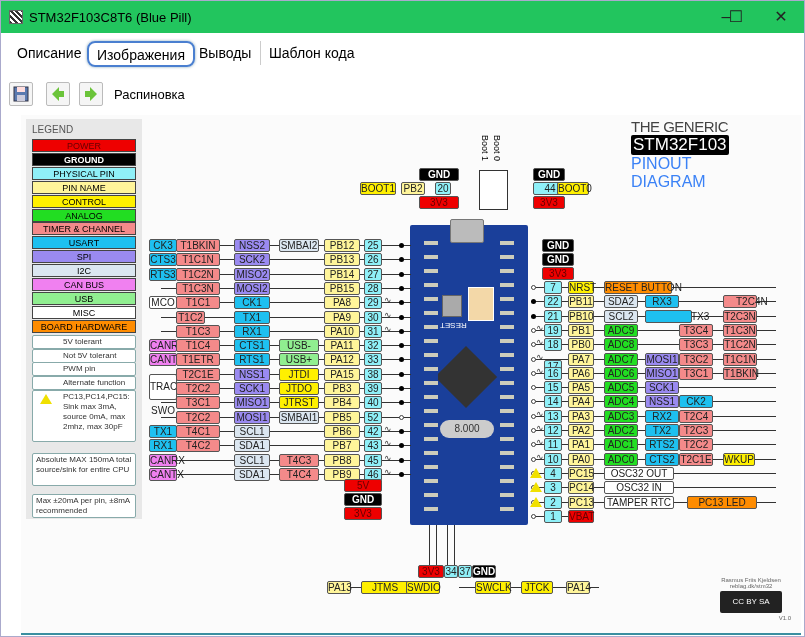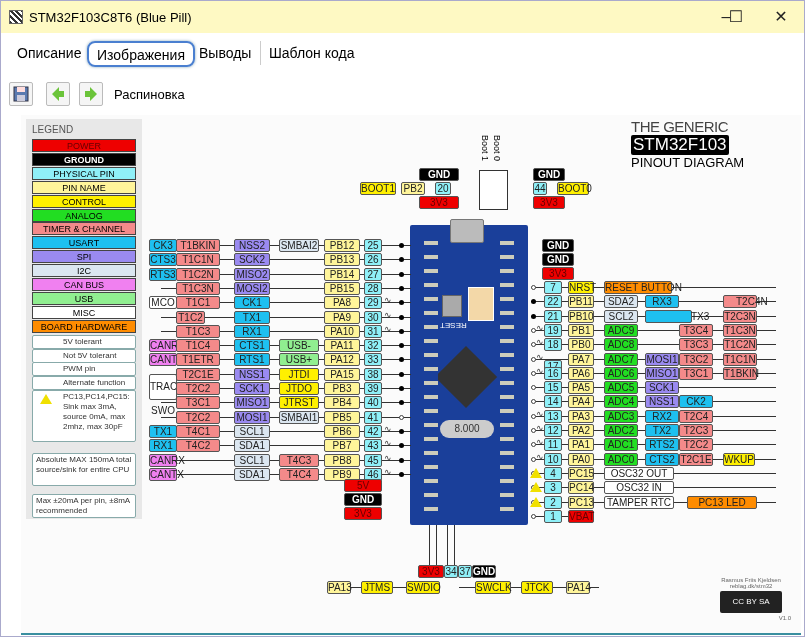--- a/index.html
+++ b/index.html
@@ -1,17 +1,17 @@
 <!DOCTYPE html>
 <html><head>
 <meta charset="utf-8">
 <style>
 *{box-sizing:border-box;margin:0;padding:0}
 body{width:805px;height:637px;background:#fff;font-family:"Liberation Sans",sans-serif;position:relative;overflow:hidden;border:1px solid #aac}
-#titlebar{position:absolute;left:0;top:0;width:805px;height:32px;background:#fef9c3}
+#titlebar{position:absolute;left:0;top:0;width:805px;height:32px;background:#22c55e}
 #app-icon{position:absolute;left:8px;top:9px;width:14px;height:14px;background:repeating-linear-gradient(45deg,#333 0 2px,#fff 2px 4px);border:1px solid #666}
 #app-title{position:absolute;left:28px;top:9px;font-size:13px;color:#000}
 .winbtn{position:absolute;top:4px;width:40px;height:24px;text-align:center;font-size:16px;line-height:24px;color:#222;cursor:pointer}
 #tabs{position:absolute;left:0;top:36px;height:32px;width:805px}
 .tab{position:absolute;top:4px;font-size:14px;color:#000;height:26px;line-height:24px;padding:0 8px;cursor:pointer}
 .tab.active{border:2px solid #4a7fd0;border-radius:8px;box-shadow:0 0 3px #8ab}
 .tabsep{position:absolute;top:4px;width:1px;height:24px;background:#ccc}
 #toolbar{position:absolute;left:8px;top:81px;height:26px}
 .tbtn{position:absolute;top:0;width:24px;height:24px;border:1px solid #bbb;border-radius:2px;background:#f5f5f5;cursor:pointer}
 #tb-label{position:absolute;left:105px;top:5px;font-size:13px;white-space:nowrap}
@@ -34,21 +34,21 @@
 .c-misc{background:#fff}
 .c-hw{background:#ff8c00}
 #legend{position:absolute;left:5px;top:4px;width:116px;height:400px;background:#e8e8e8}
 #legend-title{position:absolute;left:6px;top:5px;font-size:10px;color:#555}
 .lg{position:absolute;left:6px;width:104px;height:13px;font-size:9px;line-height:12px;text-align:center;border:1px solid #444}
 .lgn{position:absolute;left:6px;width:104px;font-size:8px;color:#333;background:#fff;border:1px solid #8aa;border-radius:2px;padding:1px 3px;line-height:10px}
 #board{position:absolute;left:389px;top:110px;width:118px;height:300px;background:#1a3f9a;border-radius:2px}
 #logo{position:absolute;left:610px;top:3px;width:115px}
 .logo1{font-size:15px;color:#444;letter-spacing:-0.5px}
 .logo2{font-size:17px;color:#fff;background:#000;padding:0 2px;border-radius:2px;display:inline-block}
-.logo3{font-size:13px;color:#000000}
+.logo3{font-size:16px;color:#3b82f6}
 .wave{position:absolute;font-size:9px;color:#333}
 .dot{position:absolute;width:5px;height:5px;border-radius:50%;background:#000}
 .odot{position:absolute;width:5px;height:5px;border-radius:50%;background:#fff;border:1px solid #444}
 .warn{position:absolute;width:0;height:0;border-left:6px solid transparent;border-right:6px solid transparent;border-bottom:10px solid #f0e000}
 </style>
 </head>
 <body>
 
 <div id="titlebar">
   <div id="app-icon"></div>
@@ -221,21 +221,21 @@
       <div class="bx c-spi" style="left: 213px; top: 281.3px; width: 36px;">MISO1</div>
       <div class="bx c-ctrl" style="left: 258px; top: 281.3px; width: 40px;">JTRST</div>
       <div class="bx c-name" style="left: 303px; top: 281.3px; width: 36px;">PB4</div>
       <div class="bx c-phys" style="left: 343px; top: 281.3px; width: 18px;">40</div>
       <div class="dot" style="left: 378px; top: 285.3px;"></div>
       <div class="ln" style="left: 140px; top: 301.6px; width: 250px;"></div>
       <div class="bx c-timer" style="left: 155px; top: 295.6px; width: 44px;">T2C2</div>
       <div class="bx c-spi" style="left: 213px; top: 295.6px; width: 36px;">MOSI1</div>
       <div class="bx c-i2c" style="left: 258px; top: 295.6px; width: 40px;">SMBAI1</div>
       <div class="bx c-name" style="left: 303px; top: 295.6px; width: 36px;">PB5</div>
-      <div class="bx c-phys" style="left: 343px; top: 295.6px; width: 18px;">41</div>
+      <div class="bx c-phys" style="left: 343px; top: 295.6px; width: 18px;">52</div>
       <div class="odot" style="left: 378px; top: 299.6px;"></div>
       <div class="ln" style="left: 140px; top: 315.9px; width: 250px;"></div>
       <div class="bx c-usart" style="left: 128px; top: 309.9px; width: 28px;">TX1</div>
       <div class="bx c-timer" style="left: 155px; top: 309.9px; width: 44px;">T4C1</div>
       <div class="bx c-i2c" style="left: 213px; top: 309.9px; width: 36px;">SCL1</div>
       <div class="bx c-name" style="left: 303px; top: 309.9px; width: 36px;">PB6</div>
       <div class="bx c-phys" style="left: 343px; top: 309.9px; width: 18px;">42</div>
       <span class="wave" style="left: 363px; top: 308.9px;">∿</span>
       <div class="dot" style="left: 378px; top: 313.9px;"></div>
       <div class="ln" style="left: 140px; top: 330.2px; width: 250px;"></div>
@@ -389,35 +389,35 @@
       <div class="ln" style="left: 510px; top: 400.8px; width: 40px;"></div>
       <div class="odot" style="left: 510px; top: 398.8px;"></div>
       <div class="bx c-phys" style="left: 523px; top: 394.8px; width: 18px;">1</div>
       <div class="bx c-power" style="left: 547px; top: 394.8px; width: 26px;">VBAT</div>
       <div class="bx c-gnd" style="left: 398px; top: 53px; width: 40px;">GND</div>
       <div class="bx c-ctrl" style="left: 339px; top: 67px; width: 36px;">BOOT1</div>
       <div class="bx c-name" style="left: 380px; top: 67px; width: 24px;">PB2</div>
       <div class="bx c-phys" style="left: 414px; top: 67px; width: 16px;">20</div>
       <div class="bx c-power" style="left: 398px; top: 81px; width: 40px;">3V3</div>
       <div class="bx c-gnd" style="left: 512px; top: 53px; width: 32px;">GND</div>
-      <div class="bx c-phys" style="left: 512px; top: 67px; width: 14px;">44</div>
+      <div class="bx c-phys" style="left: 512px; top: 67px; width: 34px;">44</div>
       <div class="bx c-ctrl" style="left: 536px; top: 67px; width: 32px;">BOOT0</div>
       <div class="bx c-power" style="left: 512px; top: 81px; width: 32px;">3V3</div>
       <div class="bx c-power" style="left: 397px; top: 450px; width: 26px;">3V3</div>
       <div class="bx c-phys" style="left: 423px; top: 450px; width: 14px;">34</div>
       <div class="bx c-phys" style="left: 437px; top: 450px; width: 14px;">37</div>
       <div class="bx c-gnd" style="left: 451px; top: 450px; width: 24px;">GND</div>
       <div class="vl" style="left: 408px; top: 410px; height: 40px;"></div>
       <div class="vl" style="left: 415px; top: 410px; height: 40px;"></div>
       <div class="vl" style="left: 426px; top: 410px; height: 40px;"></div>
       <div class="vl" style="left: 433px; top: 410px; height: 40px;"></div>
       <div class="ln" style="left: 310px; top: 472px; width: 100px;"></div>
       <div class="ln" style="left: 438px; top: 472px; width: 140px;"></div>
       <div class="bx c-name" style="left: 306px; top: 466px; width: 24px;">PA13</div>
-      <div class="bx c-ctrl" style="left: 340px; top: 466px; width: 32px;">JTMS</div>
+      <div class="bx c-ctrl" style="left: 340px; top: 466px; width: 48px;">JTMS</div>
       <div class="bx c-ctrl" style="left: 385px; top: 466px; width: 34px;">SWDIO</div>
       <div class="bx c-ctrl" style="left: 454px; top: 466px; width: 36px;">SWCLK</div>
       <div class="bx c-ctrl" style="left: 500px; top: 466px; width: 32px;">JTCK</div>
       <div class="bx c-name" style="left: 545px; top: 466px; width: 24px;">PA14</div>
     </div>
   <div style="position:absolute;left:690px;top:462px;width:80px;text-align:center;font-size:6px;color:#666">
     <div>Rasmus Friis Kjeldsen</div>
     <div>reblag.dk/stm32</div>
     <div style="margin:2px auto;width:62px;height:22px;background:#222;color:#fff;font-size:8px;line-height:22px;border-radius:2px">CC BY SA</div>
     <div style="text-align:right">V1.0</div>

